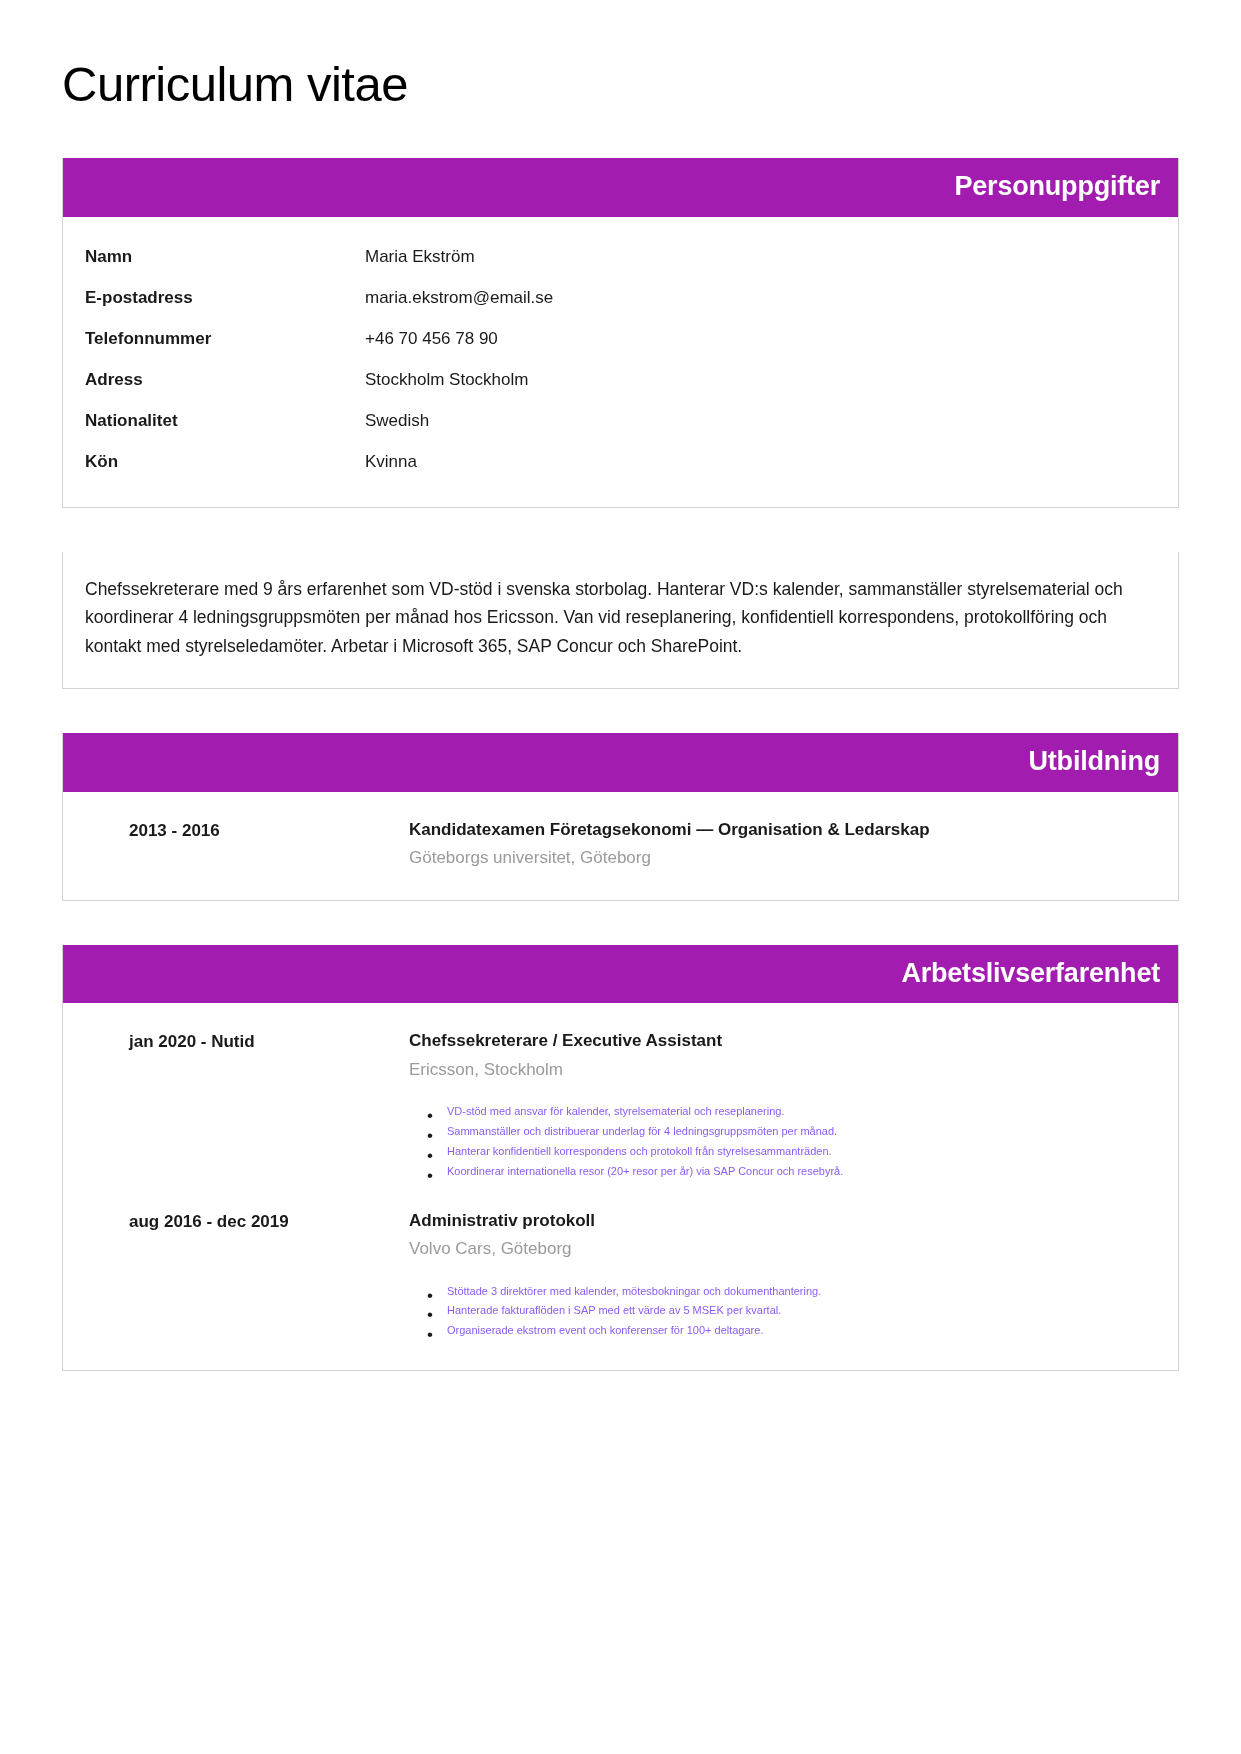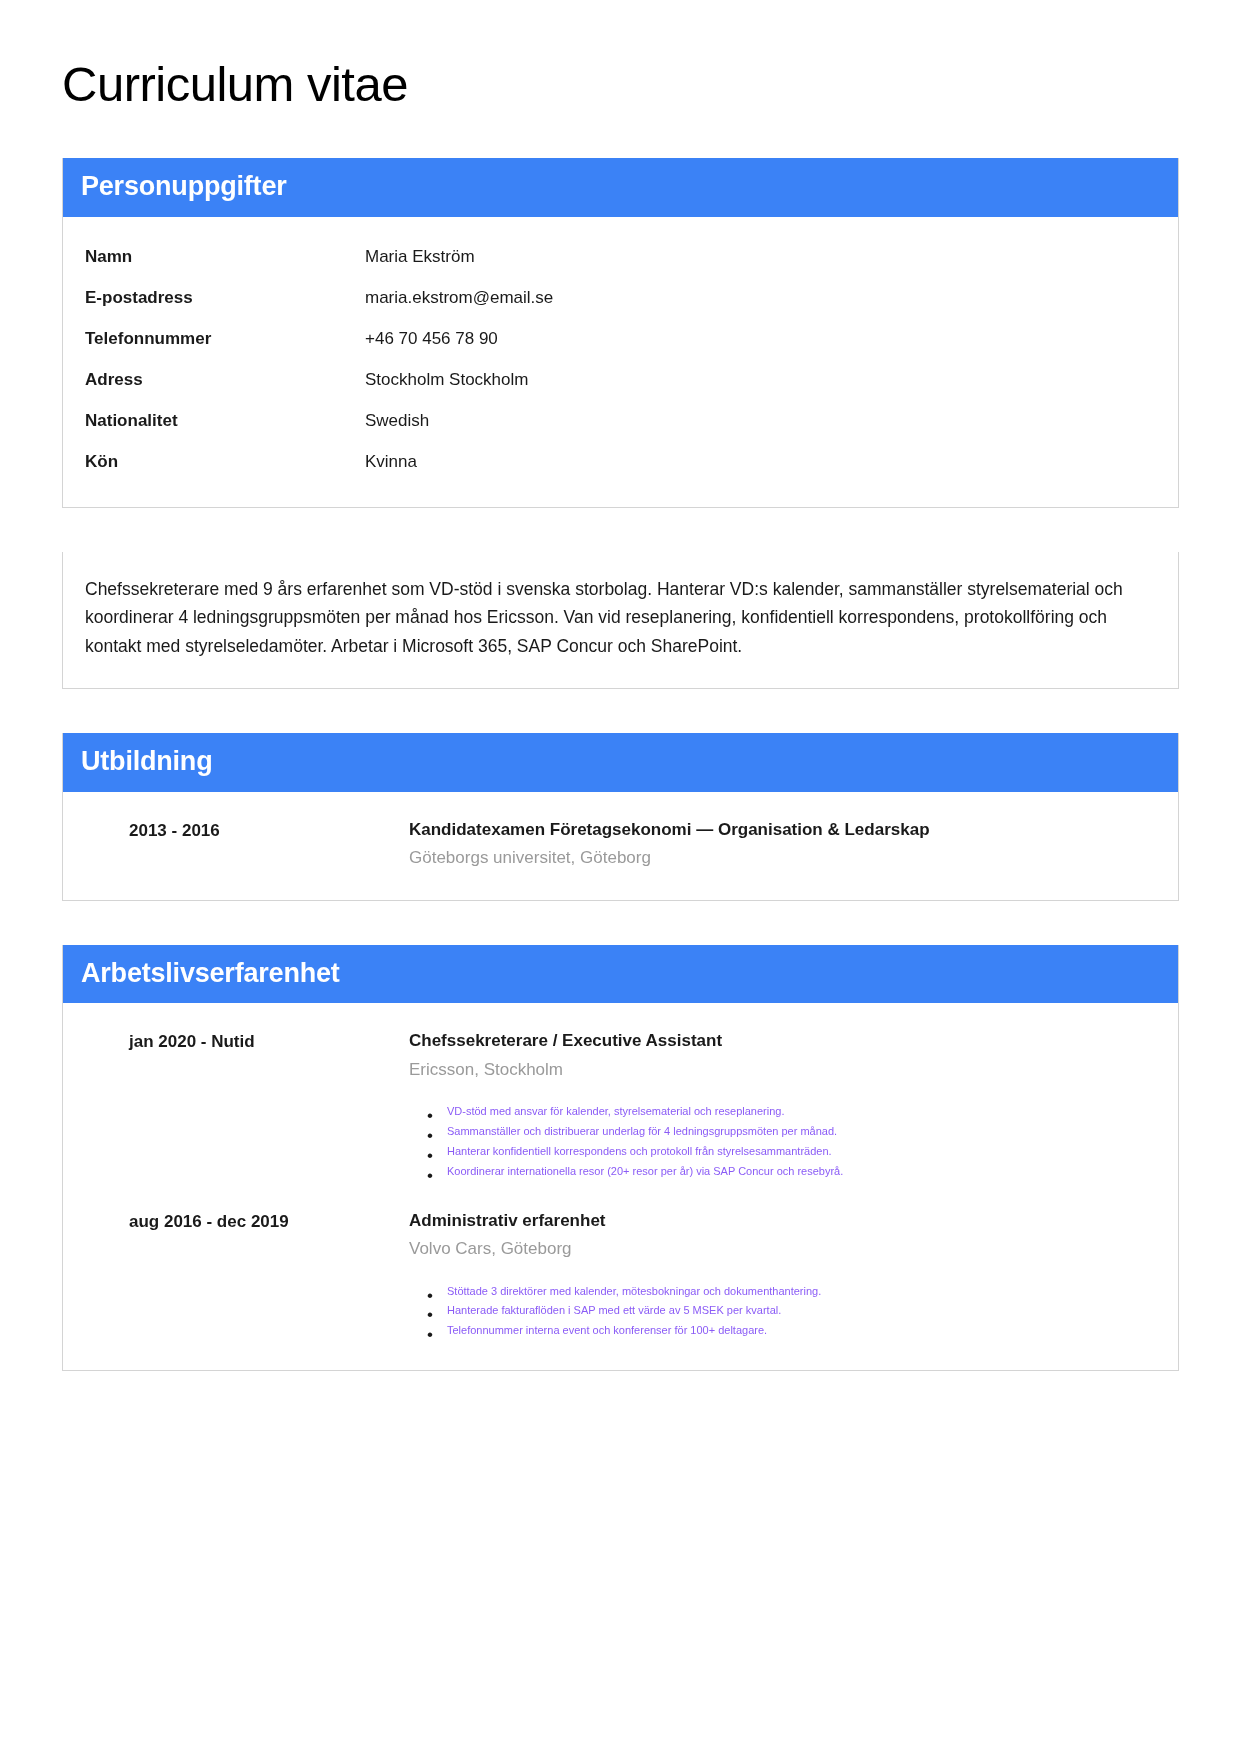--- a/index.html
+++ b/index.html
@@ -31,23 +31,24 @@
     padding: 56px 0 46px 0;
     line-height: 1.15;
   }
   .section {
     border: 1px solid #d4d4d4;
     border-top: none;
     background: #ffffff;
     margin-bottom: 44px;
   }
   .section-header {
-    background: #3b82f6;
+    background: #a21caf;
     padding: 14px 18px 15px 18px;
     margin: 0;
+    text-align: right;
   }
   .section-header-text {
     color: #ffffff;
     font-size: 27px;
     font-weight: bold;
     line-height: 1.1;
     letter-spacing: -0.2px;
     display: block;
   }
   .section-body {
@@ -224,26 +225,26 @@
             <li>Sammanställer och distribuerar underlag för 4 ledningsgruppsmöten per månad.</li>
             <li>Hanterar konfidentiell korrespondens och protokoll från styrelsesammanträden.</li>
             <li>Koordinerar internationella resor (20+ resor per år) via SAP Concur och resebyrå.</li>
           </ul>
         </div>
       </div>
 
       <div class="entry">
         <div class="entry-date">aug 2016 - dec 2019</div>
         <div class="entry-main">
-          <div class="entry-title">Administrativ erfarenhet</div>
+          <div class="entry-title">Administrativ protokoll</div>
           <div class="entry-sub">Volvo Cars, Göteborg</div>
           <ul class="entry-bullets">
             <li>Stöttade 3 direktörer med kalender, mötesbokningar och dokumenthantering.</li>
             <li>Hanterade fakturaflöden i SAP med ett värde av 5 MSEK per kvartal.</li>
-            <li>Telefonnummer interna event och konferenser för 100+ deltagare.</li>
+            <li>Organiserade ekstrom event och konferenser för 100+ deltagare.</li>
           </ul>
         </div>
       </div>
 
     </div>
   </div>
 
 </div>
 
 </body></html>

